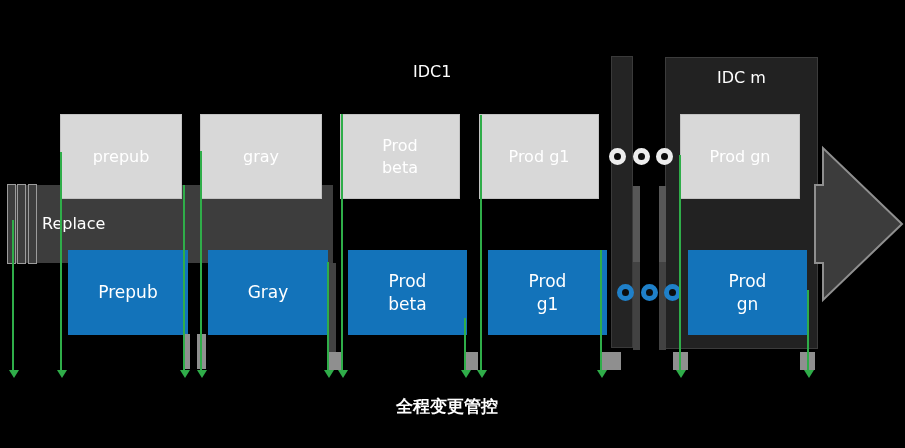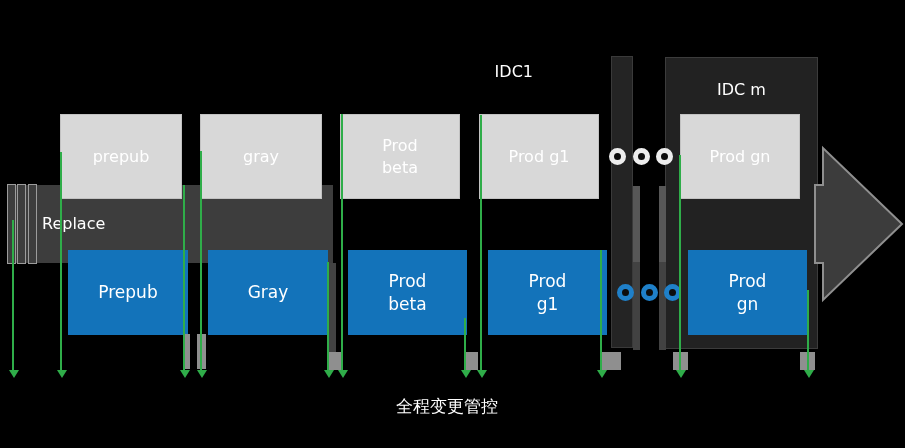--- a/index.html
+++ b/index.html
@@ -4,25 +4,25 @@
 <style>
   html,body{margin:0;padding:0;background:#000;}
   #stage-root{
     position:relative;width:905px;height:448px;background:#000;overflow:hidden;
     font-family:"DejaVu Sans","Liberation Sans",sans-serif;color:#fff;
   }
   .abs{position:absolute;box-sizing:border-box;}
   
   .hdr{left:340px;top:2px;width:479px;height:42px;background:#262626;border:1px solid #414141;
        display:flex;align-items:center;justify-content:center;font-size:16px;font-weight:700;}
-  .zone-label{font-size:16px;font-weight:400;text-align:right;}
+  .zone-label{font-size:16px;font-weight:400;text-align:left;}
   
   .spacer-col{left:611px;top:56px;width:22px;height:292px;background:#242424;border:1px solid #3a3a3a;}
   .idcm-box{left:665px;top:57px;width:153px;height:292px;background:#222;border:1px solid #3c3c3c;}
-  .idcm-box .zl{position:absolute;top:10px;left:0;width:100%;text-align:center;font-size:16px;margin-top:12px;}
+  .idcm-box .zl{position:absolute;top:10px;left:0;width:100%;text-align:center;font-size:16px;}
   
   .band{left:10px;top:185px;width:323px;height:78px;background:#3d3d3d;}
   .band-seg{background:#575757;}
   .leg{background:#424242;}
   .qbar{top:184px;width:9px;height:80px;background:#3d3d3d;border:1px solid #9c9c9c;}
   .replace-lbl{left:42px;top:214px;font-size:16px;}
   
   .env-box{top:114px;height:85px;background:#d8d8d8;border:1px solid #c2c2c2;color:#fff;
            display:flex;align-items:center;justify-content:center;text-align:center;font-size:16px;line-height:1.35;}
   .dep-box{top:250px;height:85px;background:#1373ba;color:#fff;
@@ -31,21 +31,21 @@
   
   .ring{width:17px;height:17px;border-radius:50%;background:#0d0d0d;}
   .ring.w{border:5px solid #ededed;}
   .ring.b{border:5px solid #1f80c9;}
   
   .gline{width:2px;background:#2fad49;}
   .garrow{width:0;height:0;border-left:5px solid transparent;border-right:5px solid transparent;border-top:8px solid #2fad49;}
   
   .foot{background:#8f8f8f;}
   
-  .footer-lbl{left:337px;top:395px;width:220px;text-align:center;font-size:17px;font-weight:400;}
+  .footer-lbl{left:337px;top:395px;width:220px;text-align:center;font-size:17px;font-weight:700;}
 </style>
 </head>
 <body>
 
 <div id="stage-root">
 
 
   <div class="abs zone-label" style="left:413px;top:62px;width:120px;">IDC1</div>
   <div class="abs spacer-col"></div>
   <div class="abs idcm-box">

